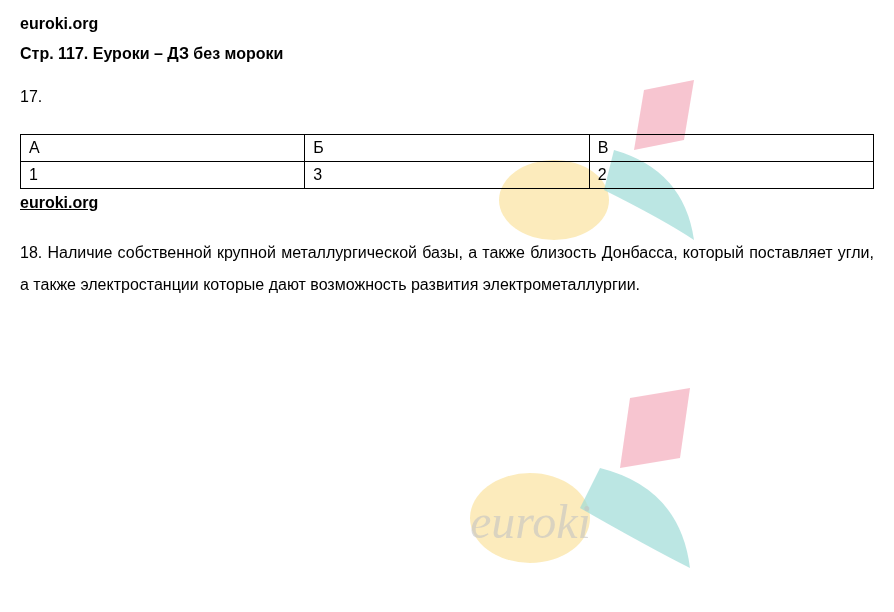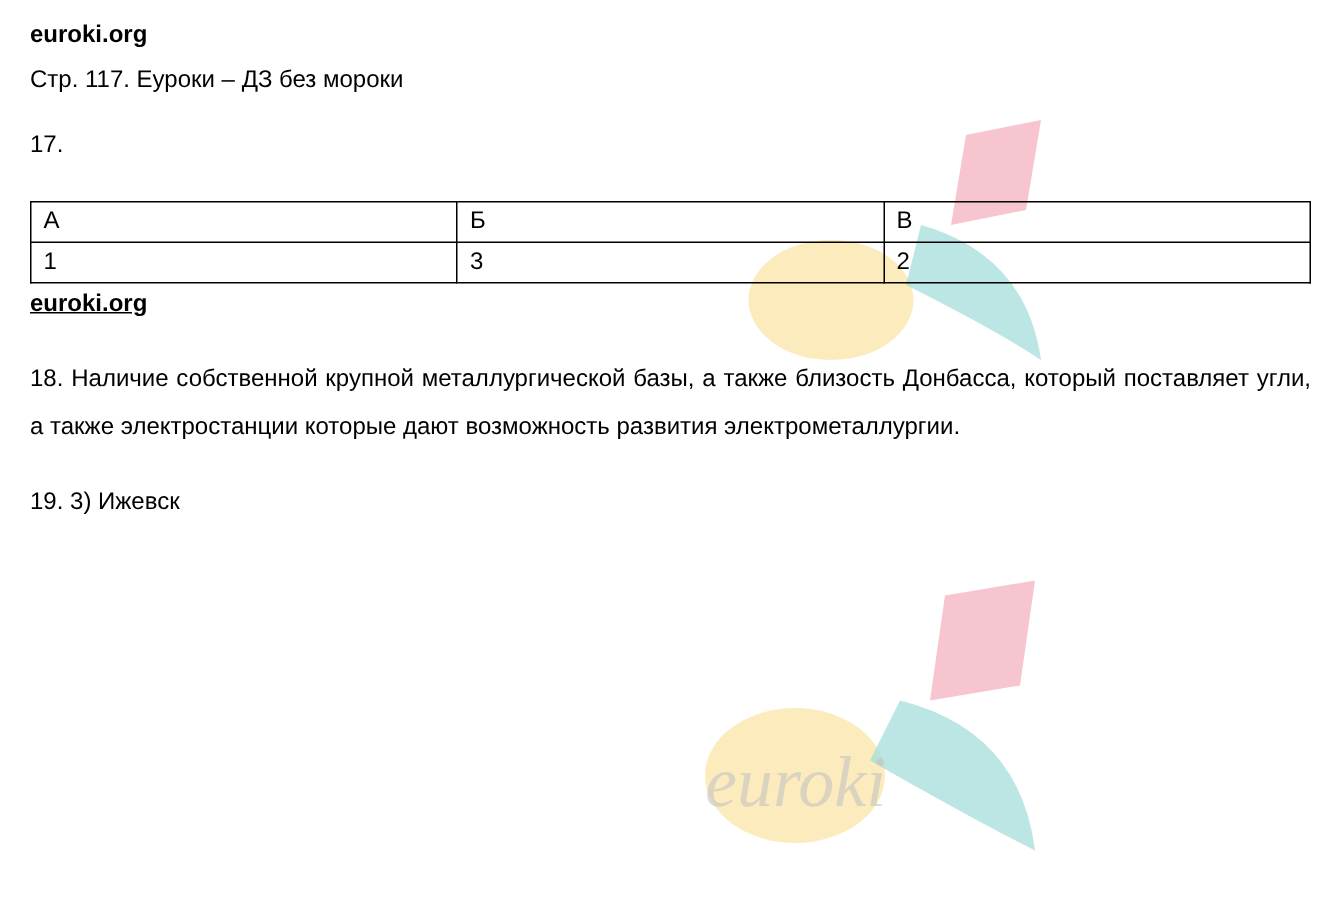--- a/index.html
+++ b/index.html
@@ -34,21 +34,21 @@
     }
     .content {
       position: relative;
       z-index: 1;
     }
     .site-name {
       font-weight: bold;
       margin-bottom: 12px;
     }
     .page-title {
-      font-weight: normal;
+      font-weight: bold;
       margin-bottom: 25px;
     }
     .question-num {
       font-weight: normal;
       margin-bottom: 28px;
     }
     .answer-table {
       border-collapse: collapse;
       width: 100%;
       margin-bottom: 5px;
@@ -118,19 +118,15 @@
   </tbody>
     </table>
 
   <div class="site-name-mid">euroki.org</div>
 
   <div class="answer-block">
     <span class="bold">18.</span>
     <span>Наличие собственной крупной металлургической базы, а также близость Донбасса, который поставляет угли, а также электростанции которые дают возможность развития электрометаллургии.</span>
   </div>
 
-  <div class="answer-line">
-    <span class="bold">19.</span>
-    <span>3) Ижевск</span>
-  </div>
 
 
 </div>
 
 </body></html>

